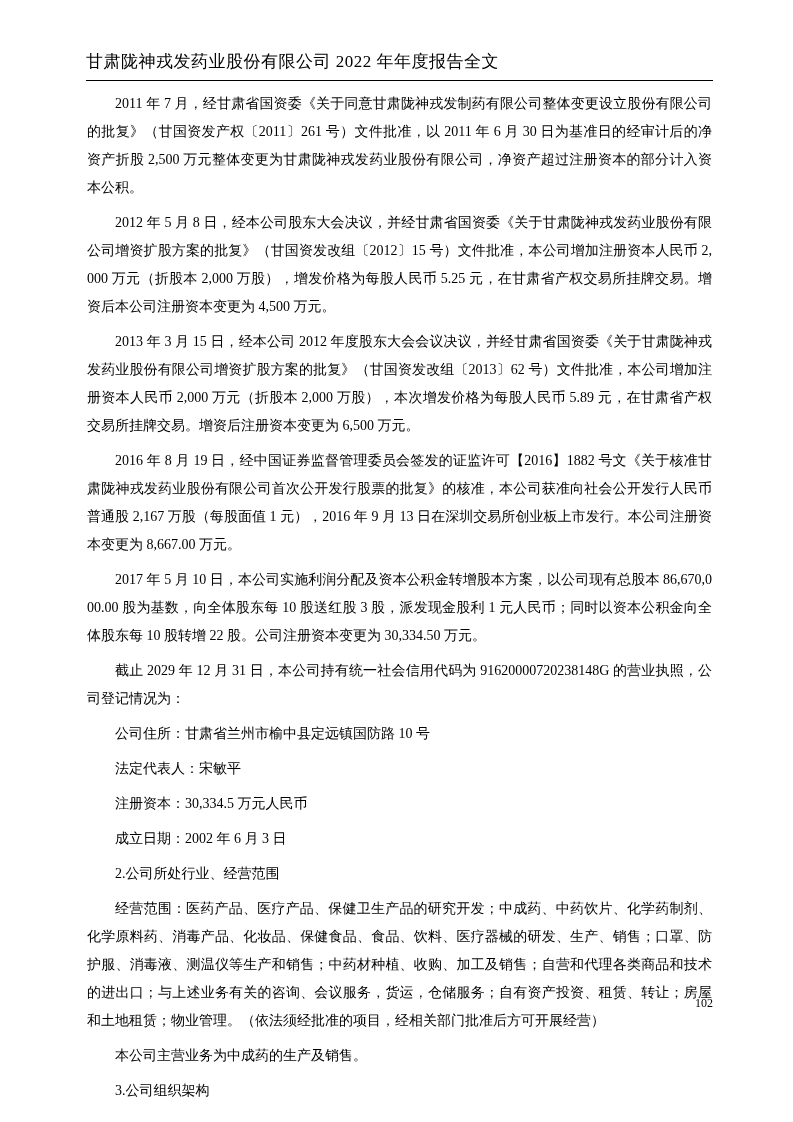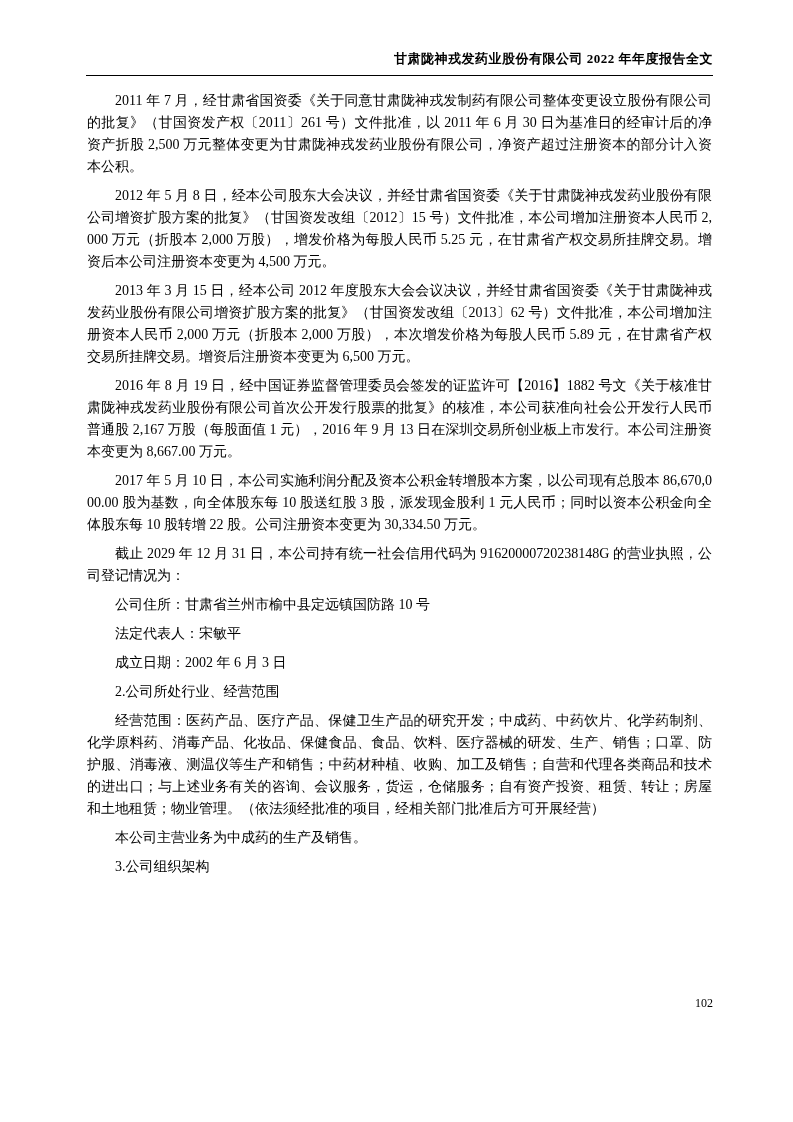--- a/index.html
+++ b/index.html
@@ -20,32 +20,31 @@
   }
   .page-header {
     position: absolute;
     top: 50px;
     left: 86px;
     right: 80px;
     border-bottom: 1.5px solid #000000;
     padding-bottom: 7px;
   }
   .header-title {
-    text-align: right;
-    font-size: 13px;
-    font-weight: bold;
+    font-size: 17px;
+    font-weight: normal;
     letter-spacing: 0.5px;
   }
   .doc-content {
     position: absolute;
     top: 90px;
     left: 87px;
     right: 81px;
     font-size: 14px;
-    line-height: 22px;
+    line-height: 28px;
     text-align: justify;
   }
   .doc-content p {
     margin: 0 0 7px 0;
     text-indent: 2em;
     word-break: break-all;
   }
   .page-footer {
     position: absolute;
     top: 996px;
@@ -64,20 +63,21 @@
 
   <div class="doc-content">
     <p>2011 年 7 月，经甘肃省国资委《关于同意甘肃陇神戎发制药有限公司整体变更设立股份有限公司的批复》（甘国资发产权〔2011〕261 号）文件批准，以 2011 年 6 月 30 日为基准日的经审计后的净资产折股 2,500 万元整体变更为甘肃陇神戎发药业股份有限公司，净资产超过注册资本的部分计入资本公积。</p>
     <p>2012 年 5 月 8 日，经本公司股东大会决议，并经甘肃省国资委《关于甘肃陇神戎发药业股份有限公司增资扩股方案的批复》（甘国资发改组〔2012〕15 号）文件批准，本公司增加注册资本人民币 2,000 万元（折股本 2,000 万股），增发价格为每股人民币 5.25 元，在甘肃省产权交易所挂牌交易。增资后本公司注册资本变更为 4,500 万元。</p>
     <p>2013 年 3 月 15 日，经本公司 2012 年度股东大会会议决议，并经甘肃省国资委《关于甘肃陇神戎发药业股份有限公司增资扩股方案的批复》（甘国资发改组〔2013〕62 号）文件批准，本公司增加注册资本人民币 2,000 万元（折股本 2,000 万股），本次增发价格为每股人民币 5.89 元，在甘肃省产权交易所挂牌交易。增资后注册资本变更为 6,500 万元。</p>
     <p>2016 年 8 月 19 日，经中国证券监督管理委员会签发的证监许可【2016】1882 号文《关于核准甘肃陇神戎发药业股份有限公司首次公开发行股票的批复》的核准，本公司获准向社会公开发行人民币普通股 2,167 万股（每股面值 1 元），2016 年 9 月 13 日在深圳交易所创业板上市发行。本公司注册资本变更为 8,667.00 万元。</p>
     <p>2017 年 5 月 10 日，本公司实施利润分配及资本公积金转增股本方案，以公司现有总股本 86,670,000.00 股为基数，向全体股东每 10 股送红股 3 股，派发现金股利 1 元人民币；同时以资本公积金向全体股东每 10 股转增 22 股。公司注册资本变更为 30,334.50 万元。</p>
     <p>截止 2029 年 12 月 31 日，本公司持有统一社会信用代码为 91620000720238148G 的营业执照，公司登记情况为：</p>
     <p>公司住所：甘肃省兰州市榆中县定远镇国防路 10 号</p>
     <p>法定代表人：宋敏平</p>
+    <p>注册资本：30,334.5 万元人民币</p>
     <p>成立日期：2002 年 6 月 3 日</p>
     <p>2.公司所处行业、经营范围</p>
     <p>经营范围：医药产品、医疗产品、保健卫生产品的研究开发；中成药、中药饮片、化学药制剂、化学原料药、消毒产品、化妆品、保健食品、食品、饮料、医疗器械的研发、生产、销售；口罩、防护服、消毒液、测温仪等生产和销售；中药材种植、收购、加工及销售；自营和代理各类商品和技术的进出口；与上述业务有关的咨询、会议服务，货运，仓储服务；自有资产投资、租赁、转让；房屋和土地租赁；物业管理。（依法须经批准的项目，经相关部门批准后方可开展经营）</p>
     <p>本公司主营业务为中成药的生产及销售。</p>
     <p>3.公司组织架构</p>
   </div>
 
   <div class="page-footer">
     <span>102</span>
   </div>

